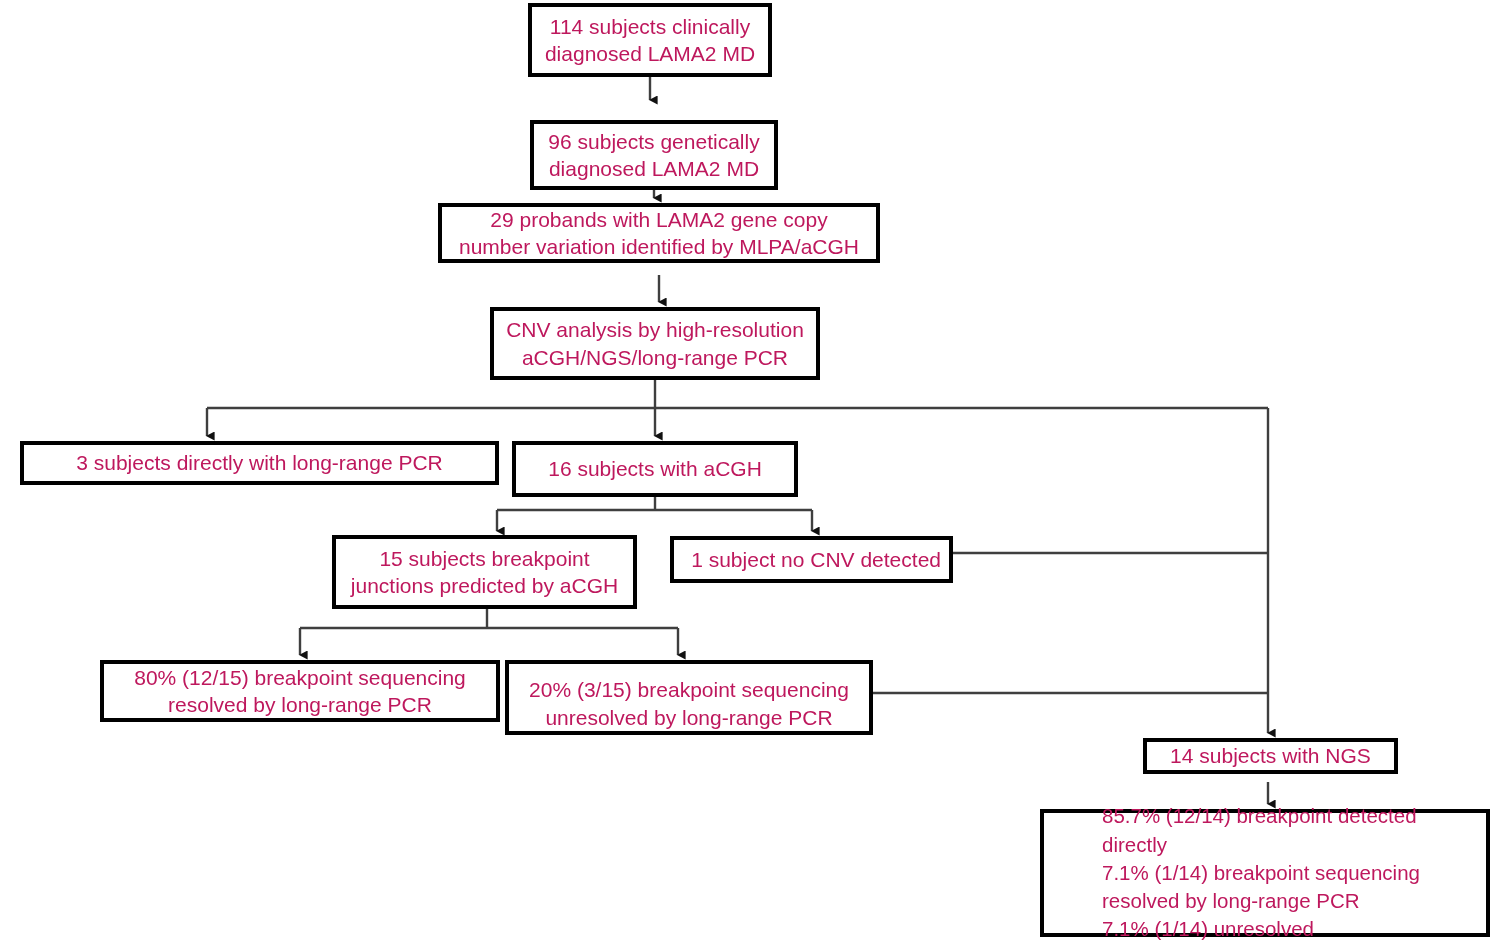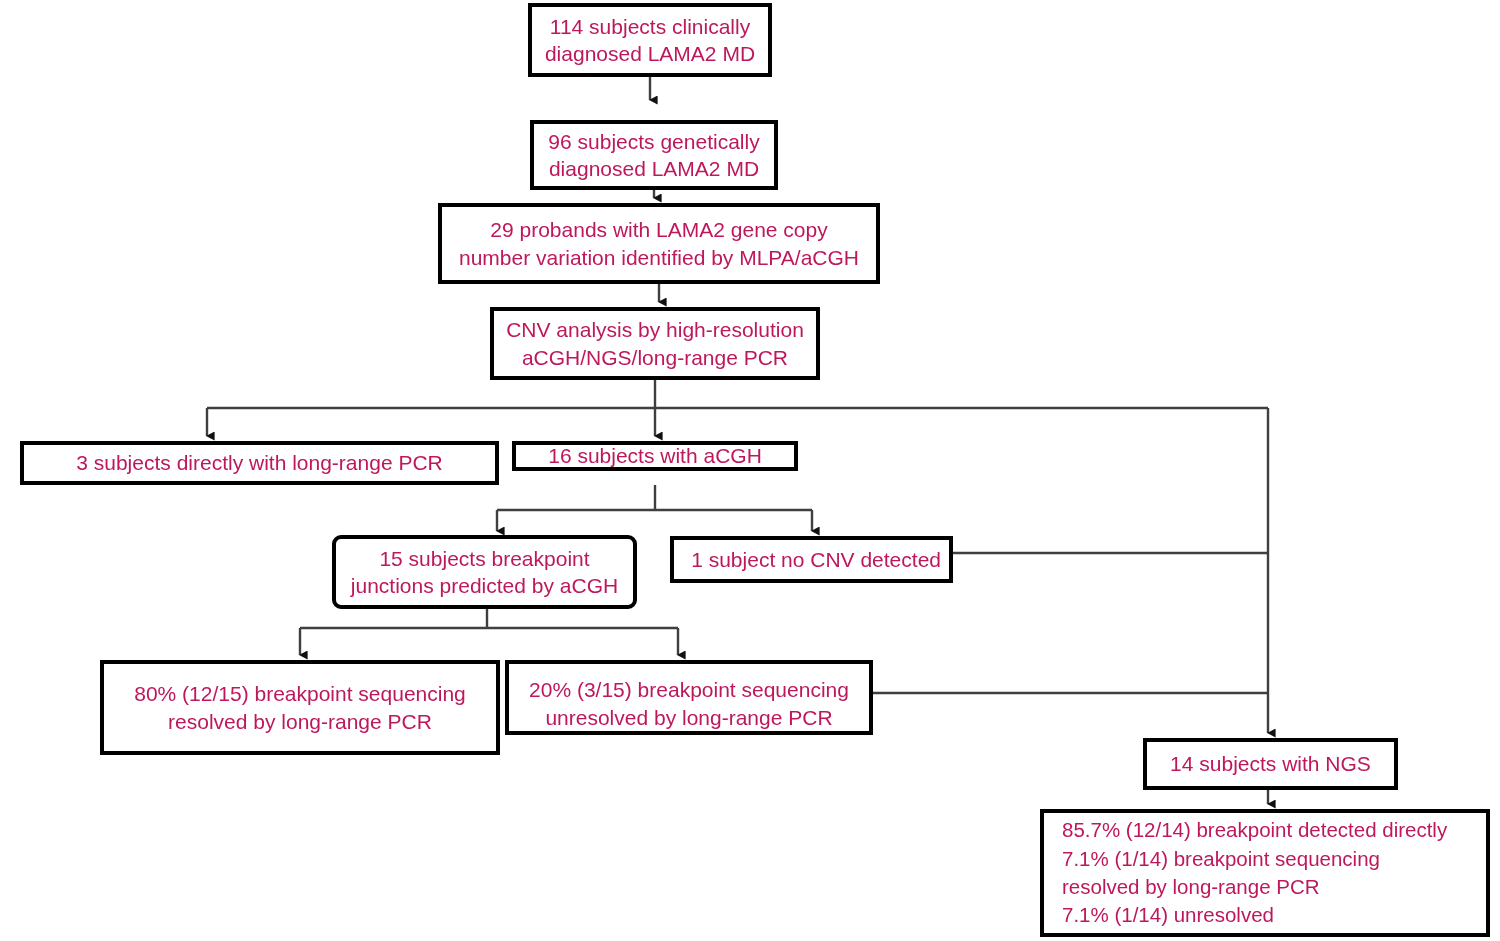--- a/index.html
+++ b/index.html
@@ -102,60 +102,60 @@
   </svg>
 
   <div class="node" style="left:528px; top:3px; width:244px; height:74px;">
     <span class="txt">114 subjects clinically<br>diagnosed <span class="ital">LAMA2</span> MD</span>
   </div>
 
   <div class="node" style="left:530px; top:105px; width:248px; height:70px;margin-top:15px;">
     <span class="txt">96 subjects genetically<br>diagnosed <span class="ital">LAMA2</span> MD</span>
   </div>
 
-  <div class="node" style="left:438px; top:203px; width:442px; height:81px;">
+  <div class="node" style="left:438px; top:203px; width:442px; height:60px;">
     <span class="txt">29 probands with <span class="ital">LAMA2</span> gene copy<br>number variation identified by MLPA/aCGH</span>
   </div>
 
   <div class="node" style="left:490px; top:307px; width:330px; height:73px;">
     <span class="txt">CNV analysis by high-resolution
 aCGH/NGS/long-range PCR</span>
   </div>
 
   <div class="node" style="left:20px; top:441px; width:479px; height:44px;">
     <span class="txt">3 subjects directly with long-range PCR</span>
   </div>
 
-  <div class="node" style="left:512px; top:441px; width:286px; height:30px;">
+  <div class="node" style="left:512px; top:441px; width:286px; height:56px;">
     <span class="txt">16 subjects with aCGH</span>
   </div>
 
-  <div class="node" style="left:332px; top:535px; width:305px; height:74px;border-radius:9px;">
+  <div class="node" style="left:332px; top:535px; width:305px; height:74px;">
     <span class="txt">15 subjects breakpoint
 junctions predicted by aCGH</span>
   </div>
 
   <div class="node" style="left:670px; top:536px; width:283px; height:47px;justify-content:flex-end;">
     <span class="txt">1 subject no CNV detected</span>
   </div>
 
-  <div class="node" style="left:100px; top:660px; width:400px; height:95px;align-items:center;">
+  <div class="node" style="left:100px; top:660px; width:400px; height:62px;align-items:center;">
     <span class="txt">80% (12/15) breakpoint sequencing
 resolved by long-range PCR</span>
   </div>
 
   <div class="node" style="left:505px; top:660px; width:368px; height:75px;align-items:flex-end;">
     <span class="txt">20% (3/15) breakpoint sequencing
 unresolved by long-range PCR</span>
   </div>
 
-  <div class="node" style="left:1143px; top:738px; width:255px; height:52px;">
+  <div class="node" style="left:1143px; top:738px; width:255px; height:36px;">
     <span class="txt">14 subjects with NGS</span>
   </div>
 
-  <div class="node left-align" style="left:1040px; top:809px; width:450px; height:128px; font-size:20.5px; line-height:1.38;">
+  <div class="node left-align" style="left:1040px; top:809px; width:450px; height:128px; font-size:20.5px; line-height:1.38;padding-left:40px;">
     <span class="txt">85.7% (12/14) breakpoint detected directly
 7.1% (1/14) breakpoint sequencing
 resolved by long-range PCR
 7.1% (1/14) unresolved</span>
   </div>
 
 </div>
 
 </body></html>

